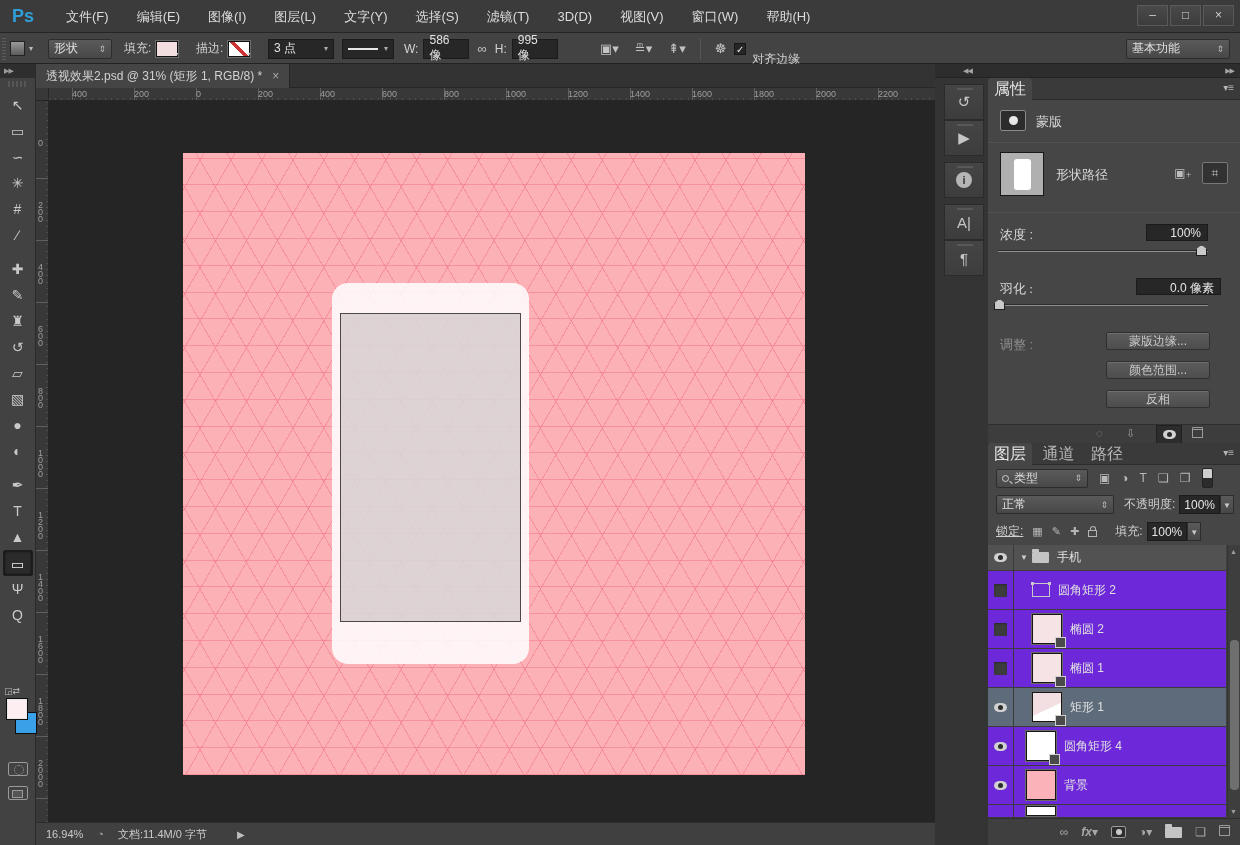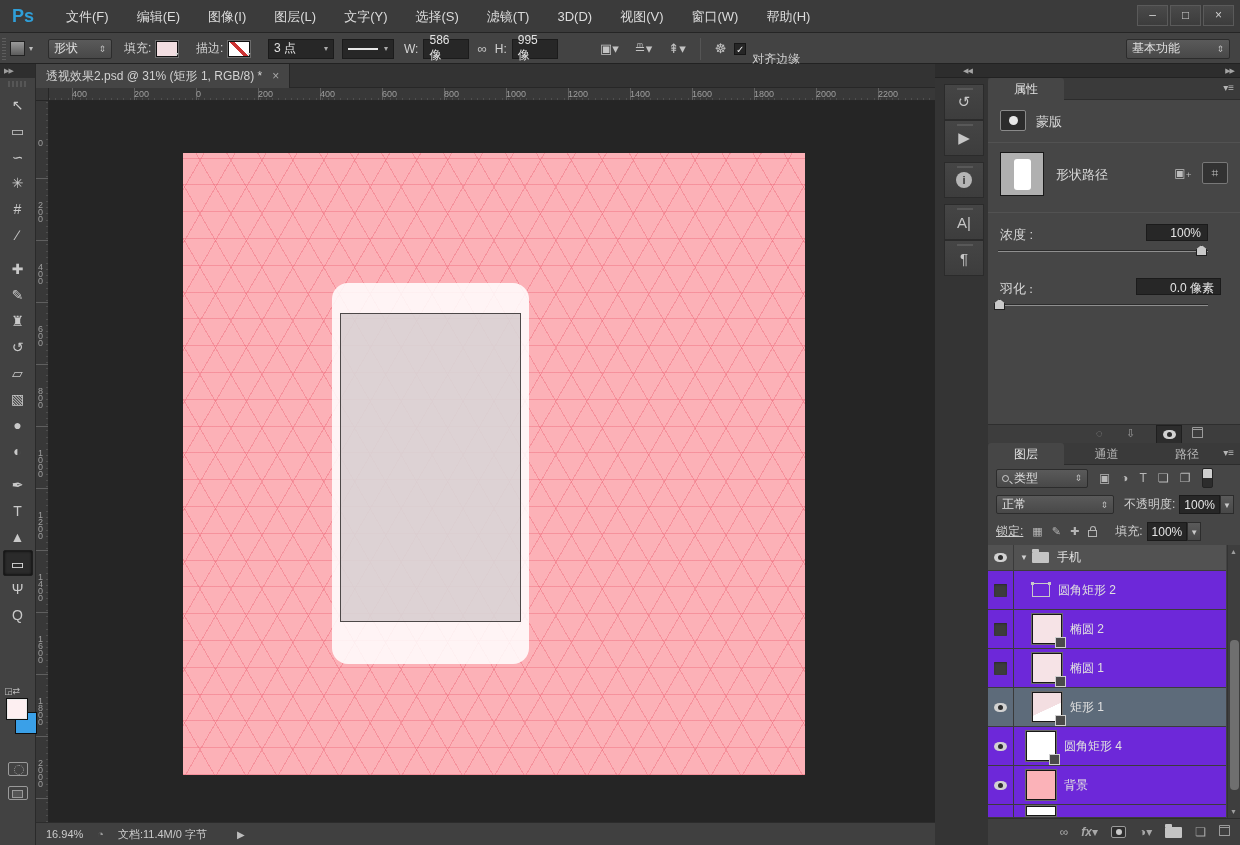--- a/index.html
+++ b/index.html
@@ -84,21 +84,21 @@
   #iconstrip{position:absolute;left:935px;top:78px;width:53px;height:767px;background:#343434;}
   .strip-btn{position:absolute;left:9px;width:40px;height:36px;background:linear-gradient(#454545,#3d3d3d);border:1px solid #2b2b2b;
     display:flex;align-items:center;justify-content:center;color:#c6c6c6;font-size:15px;}
   .strip-btn::before{content:'';position:absolute;top:3px;left:12px;width:16px;height:2px;background:#585858;}
   .icn-info-c{width:16px;height:16px;border-radius:50%;background:#b5b5b5;color:#343434;font-weight:bold;font-size:11px;line-height:16px;text-align:center;}
 
   #panels{position:absolute;left:988px;top:78px;width:252px;height:767px;background:#464646;}
 
   
   #prop-tabs{position:absolute;left:0;top:0;width:252px;height:22px;background:#3a3a3a;border-bottom:1px solid #2c2c2c;}
-  .tab{display:inline-block;height:22px;padding:0 26px;font-size:12px;line-height:22px;color:#b5b5b5;text-align:right;}
+  .tab{display:inline-block;height:22px;padding:0 6px;font-size:16px;line-height:22px;color:#b5b5b5;text-align:right;}
   .tab.active{background:#464646;color:#e3e3e3;border-radius:3px 3px 0 0;}
   .panelmenu{position:absolute;right:6px;top:4px;font-size:10px;color:#b5b5b5;}
   #prop-body{position:absolute;left:0;top:22px;width:252px;height:324px;background:#464646;}
   .prow{position:absolute;left:0;width:252px;}
   .hr{position:absolute;left:0;width:252px;height:1px;background:#3a3a3a;border-bottom:1px solid #525252;}
   #mask-icon{position:absolute;left:12px;top:0;width:26px;height:21px;background:#2c2c2c;border:1px solid #8a8a8a;border-radius:2px;}
   #mask-icon::after{content:'';position:absolute;left:8px;top:5px;width:9px;height:9px;border-radius:50%;background:#e8e8e8;}
   .plabel{font-size:13px;color:#d8d8d8;}
   .plabel.dim{color:#8f8f8f;}
   #shape-thumb{position:absolute;left:12px;top:0;width:44px;height:44px;background:#b0b0b0;border:1px solid #191919;}
@@ -377,20 +377,26 @@
       <span class="valbox" style="left:158px;top:0;width:62px;">100%</span>
       <span class="slider-track" style="left:10px;top:26px;width:210px;"></span>
       <span class="slider-handle" style="left:208px;top:21px;"></span>
     </div>
     <div class="prow" style="top:178px;height:34px;">
       <span class="plabel" style="position:absolute;left:12px;top:2px;font-family:Liberation Serif, serif;">羽化 :</span>
       <span class="valbox" style="left:148px;top:0;width:85px;">0.0 像素</span>
       <span class="slider-track" style="left:10px;top:26px;width:210px;"></span>
       <span class="slider-handle" style="left:6px;top:21px;"></span>
     </div>
+    <div class="prow" style="top:232px;height:90px;">
+      <span class="plabel dim" style="position:absolute;left:12px;top:4px;">调整 :</span>
+      <span class="pbtn" style="top:0;">蒙版边缘...</span>
+      <span class="pbtn" style="top:29px;">颜色范围...</span>
+      <span class="pbtn" style="top:58px;">反相</span>
+    </div>
   </div>
   <div id="prop-footer">
     <span class="fic" style="left:108px;">◌</span>
     <span class="fic" style="left:138px;">⇩</span>
     <span class="eyebtn">
         <span class="eye"></span>
       </span>
     <span class="fic" style="left:204px;"><span class="icon-trash"></span></span>
   </div>
 

